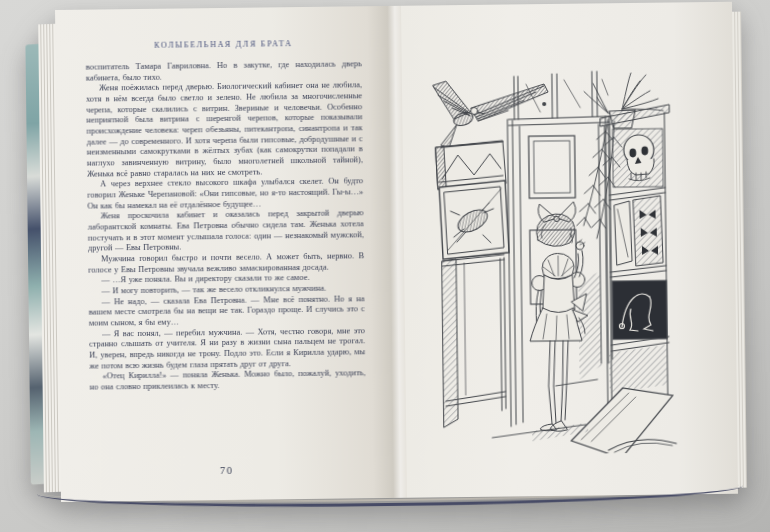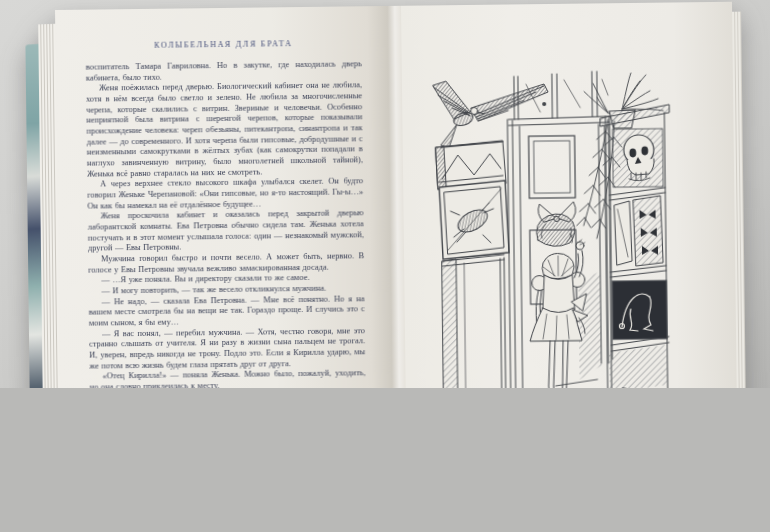--- a/index.html
+++ b/index.html
@@ -1,16 +1,16 @@
 <!DOCTYPE html>
 <html><head>
 <meta charset="utf-8">
 <style>
   html,body{margin:0;padding:0;background:#b9b9b7;}
-  .scene{position:relative;width:770px;height:388px;overflow:hidden;
+  .scene{position:relative;width:770px;height:532px;overflow:hidden;
          background:linear-gradient(155deg,#d8d8d6 0%,#d1d1cf 35%,#c6c6c4 70%,#b4b4b2 100%);
          font-family:"Liberation Serif","DejaVu Serif",serif;}
   .book{position:absolute;left:28px;top:6px;width:716px;height:492px;display:flex;
         transform:rotate(-0.7deg);filter:drop-shadow(0 10px 12px rgba(70,70,72,.4));}
   .book::after{content:"";position:absolute;left:6px;right:4px;bottom:-8px;height:18px;
         border-bottom:3px solid #474b66;border-radius:0 0 48% 48% / 0 0 16px 16px;}
   .book::before{content:"";position:absolute;left:10px;right:8px;bottom:-3px;height:12px;
         border-bottom:2px solid #bab6ae;border-radius:0 0 48% 48% / 0 0 12px 12px;}
   .cover-edge{width:13px;height:440px;margin-top:34px;transform:skewY(-3deg);border-radius:3px 0 0 3px;
         background:linear-gradient(180deg,#9cb9b8 0%,#7fa4a5 18%,#d9dcd8 30%,#45516b 42%,#8fb0ae 55%,

